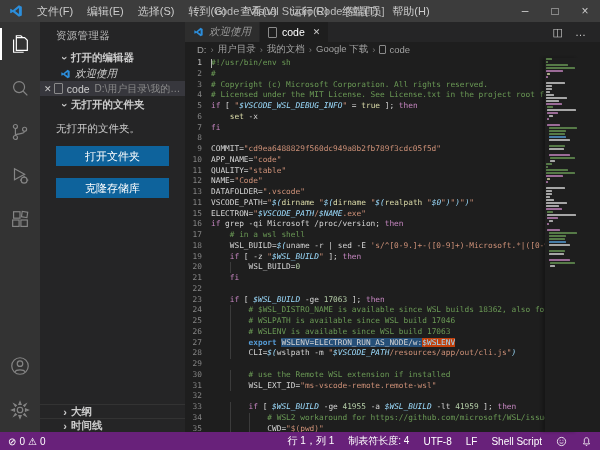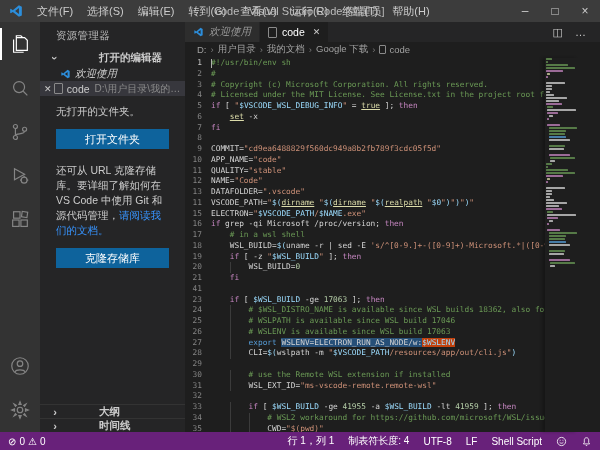--- a/index.html
+++ b/index.html
@@ -24,21 +24,21 @@
   .act-item { width:40px; height:44px; display:flex; align-items:center; justify-content:center; color:#858585; position:relative; }
   .act-item svg { width:22px; height:22px; stroke:#858585; fill:none; stroke-width:1.3; }
   .act-item.active { color:#FFFFFF; }
   .act-item.active svg { stroke:#FFFFFF; }
   .act-item.active::before { content:""; position:absolute; left:0; top:6px; bottom:6px; width:2px; background:#FFFFFF; }
   .act-spacer { flex:1; }
 
   
   .sidebar { width:145px; background:#252526; flex:0 0 145px; display:flex; flex-direction:column; font-size:11px; overflow:hidden; }
   .sb-title { padding:7px 0 6px 16px; font-size:10.5px; color:#BBBBBB; letter-spacing:.3px; }
-  .sb-section-header { display:flex; align-items:center; height:17px; font-size:10.5px; font-weight:bold; color:#CCCCCC; padding-left:9px;gap:38px; }
+  .sb-section-header { display:flex; align-items:center; height:17px; font-size:10.5px; font-weight:bold; color:#CCCCCC; padding-left:19px; }
   .chev { display:inline-block; width:12px; text-align:center; color:#CCCCCC; font-size:11px; }
   .chev.down { transform:rotate(90deg); }
   .oe-row { display:flex; align-items:center; height:15px; padding-left:20px; font-size:10.5px; white-space:nowrap; overflow:hidden; }
   .oe-row.selected { background:#37373D; padding-left:4px; }
   .oe-close { width:12px; color:#CCCCCC; font-size:9px; margin-right:2px; }
   .mini-logo { width:11px; height:10px; margin-right:4px; flex:0 0 auto; }
   .file-ic { width:9px; height:11px; border:1px solid #8A8A8A; border-radius:1px; margin-right:4px; flex:0 0 auto; position:relative; }
   .oe-row .label { color:#CCCCCC; }
   .oe-row .label.italic { font-style:italic; }
   .oe-row .path { color:#8C8C8C; margin-left:5px; overflow:hidden; text-overflow:ellipsis; font-size:10px; }
@@ -63,22 +63,22 @@
   .breadcrumb .sep { padding:0 4px; color:#7A7A7A; }
   .breadcrumb .file-ic { width:7px; height:9px; margin-right:3px; }
 
   .code-wrap { flex:1; display:flex; min-height:0; position:relative; padding-top:2px; font-family:"DejaVu Sans Mono", monospace; }
   .gutter { width:26px; flex:0 0 26px; text-align:right; padding-right:9px; color:#858585; font-size:7.8px; line-height:10.75px; }
   .gutter div:first-child { color:#C6C6C6; }
   .lines { width:336px; overflow:hidden; font-size:7.8px; line-height:10.75px; white-space:pre; color:#D4D4D4; }
   .cl { position:relative; height:10.75px; }
   .guide { position:absolute; top:0; bottom:0; border-left:1px solid #3B3B3B; }
   .cursor { position:absolute; left:0; top:0.5px; width:1px; height:9.5px; background:#AEAFAD; }
-  .tk-c { color:#6A9955; } .tk-k { color:#C586C0; } .tk-e { color:#569CD6; }
-  .tk-b { color:#DCDCAA;text-decoration:underline; } .tk-s { color:#CE9178; } .tk-v { color:#9CDCFE; }
+  .tk-c { color:#6A9955; } .tk-k { color:#C586C0; } .tk-e { color:#569CD6;font-weight:bold; }
+  .tk-b { color:#DCDCAA; } .tk-s { color:#CE9178; } .tk-v { color:#9CDCFE;font-style:italic; }
   .tk-n { color:#B5CEA8; } .tk-p { color:#D4D4D4; }
   .tk-hl { color:#D4D4D4; background:#264F78; } .tk-hv { color:#9CDCFE; background:#c2410c; }
 
   .minimap { position:absolute; top:2px; right:22px; width:33px; bottom:0; background:#1E1E1E; box-shadow:-3px 0 3px rgba(0,0,0,.25); }
   .mm-bar { height:2px; margin-bottom:1px; opacity:.75; border-radius:.5px; }
 
   
   .statusbar { height:18px; background:#68217A; display:flex; align-items:center; color:#FFFFFF; font-size:10px; flex:0 0 18px; padding:0 8px; }
   .statusbar .grp { display:flex; align-items:center; gap:3px; margin-right:10px; }
   .statusbar .right { margin-left:auto; display:flex; align-items:center; gap:14px; }
@@ -89,22 +89,22 @@
 <body>
 
 <div class="app">
 
   <div class="titlebar">
     <svg class="vscode-logo" viewBox="0 0 24 24">
       <path d="M17 2 L22 4.5 V19.5 L17 22 L6.5 13.5 L3 16 L2 15 V9 L3 8 L6.5 10.5 Z M17 7 L10.5 12 L17 17 Z" fill="#2C8EDB"></path>
     </svg>
     <div class="menubar">
         <span>文件(F)</span>
+        <span>编辑(E)</span>
         <span>选择(S)</span>
-        <span>编辑(E)</span>
         <span>转到(G)</span>
         <span>查看(V)</span>
         <span>运行(R)</span>
         <span>终端(T)</span>
         <span>帮助(H)</span>
       </div>
     <div class="win-title">code - Visual Studio Code [管理员]</div>
     <div class="win-controls">
       <div>–</div>
       <div>□</div>
@@ -181,25 +181,26 @@
             <span class="label italic">欢迎使用</span>
           </div>
           <div class="oe-row selected">
             <span class="oe-close">✕</span>
             <span class="file-ic"></span>
             <span class="label">code</span>
             <span class="path">D:\用户目录\我的文档\Google...</span>
           </div>
         </div>
 
+      <div class="sb-section-header">
+        <span class="chev down">›</span>
+        <span>无打开的文件夹</span>
+      </div>
       <div class="sb-msg">无打开的文件夹。</div>
       <button class="sb-btn">打开文件夹</button>
-      <div class="sb-msg">
-        <span>还可从 URL 克隆存储库。要详细了解如何在 VS Code 中使用 Git 和源代码管理，</span><span class="sb-link">请阅读我们的文档。</span>
-      </div>
       <button class="sb-btn">克隆存储库</button>
 
       <div class="sb-bottom">
         <div class="sb-section-header">
           <span class="chev">›</span>
           <span>大纲</span>
         </div>
         <div class="sb-section-header">
           <span class="chev">›</span>
           <span>时间线</span>
@@ -255,21 +256,21 @@
             <div>12</div>
             <div>13</div>
             <div>11</div>
             <div>15</div>
             <div>16</div>
             <div>17</div>
             <div>18</div>
             <div>19</div>
             <div>20</div>
             <div>21</div>
-            <div>41</div>
+            <div>22</div>
             <div>23</div>
             <div>24</div>
             <div>25</div>
             <div>26</div>
             <div>27</div>
             <div>28</div>
             <div>29</div>
             <div>30</div>
             <div>31</div>
             <div>32</div>

